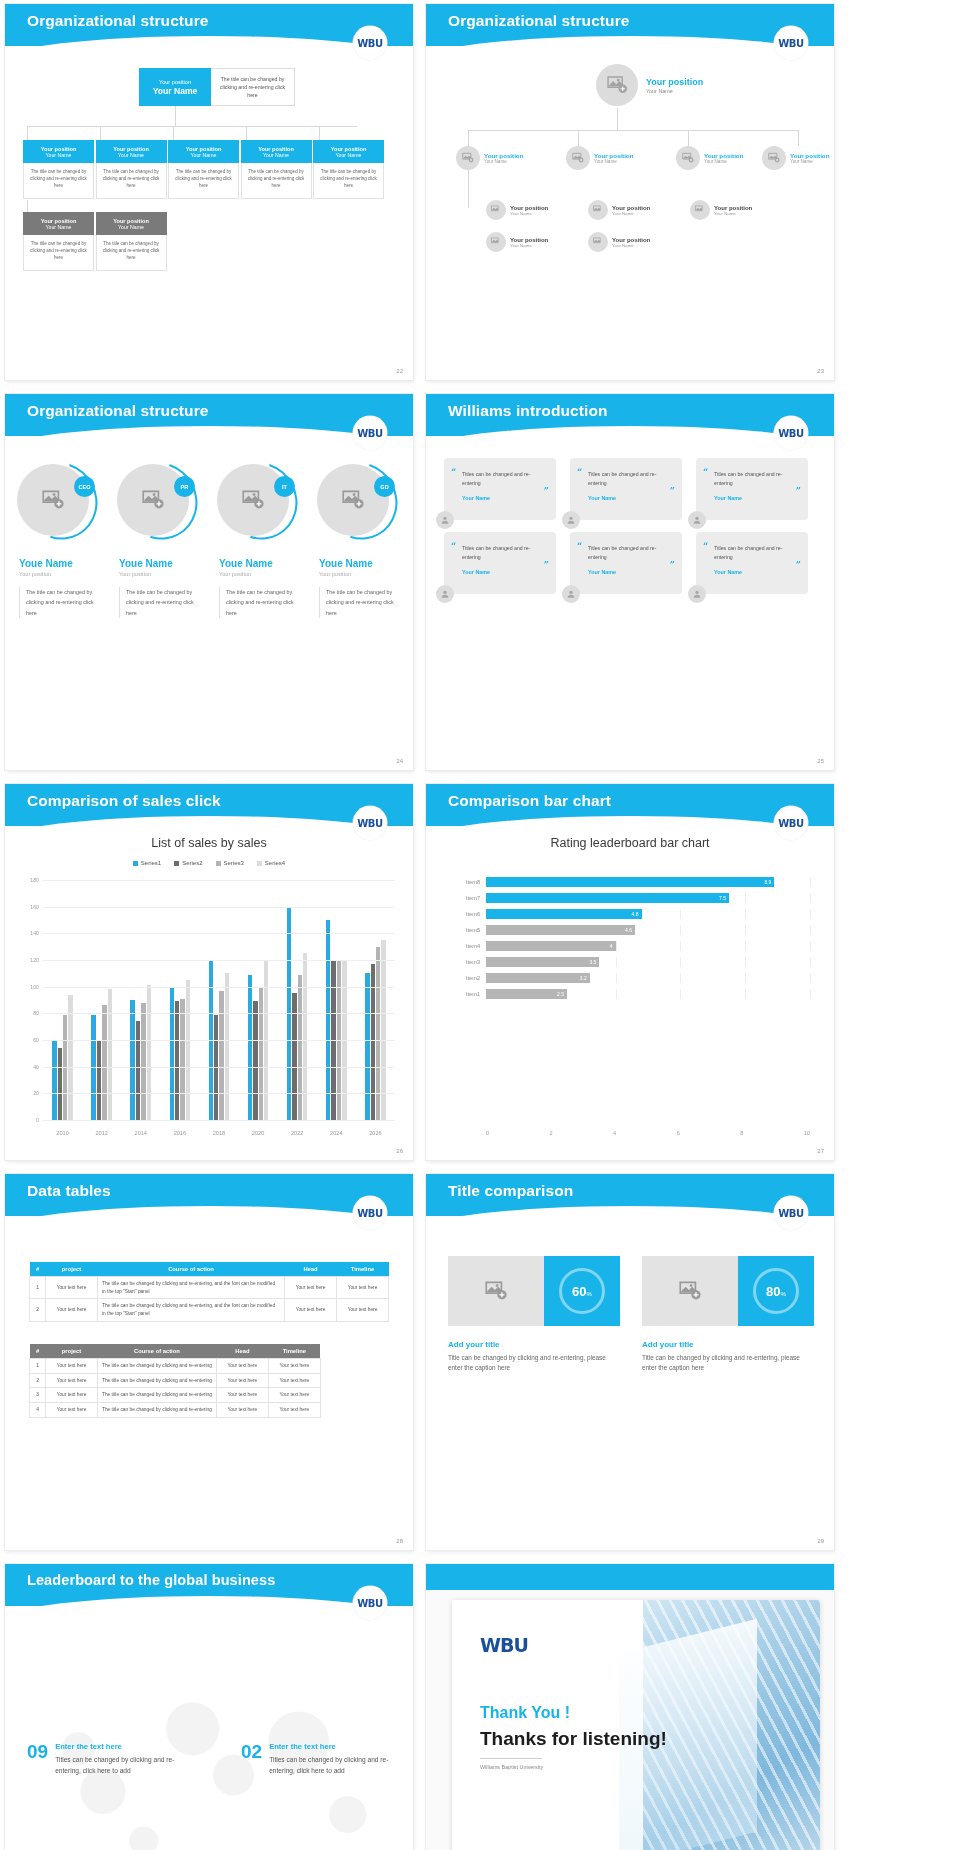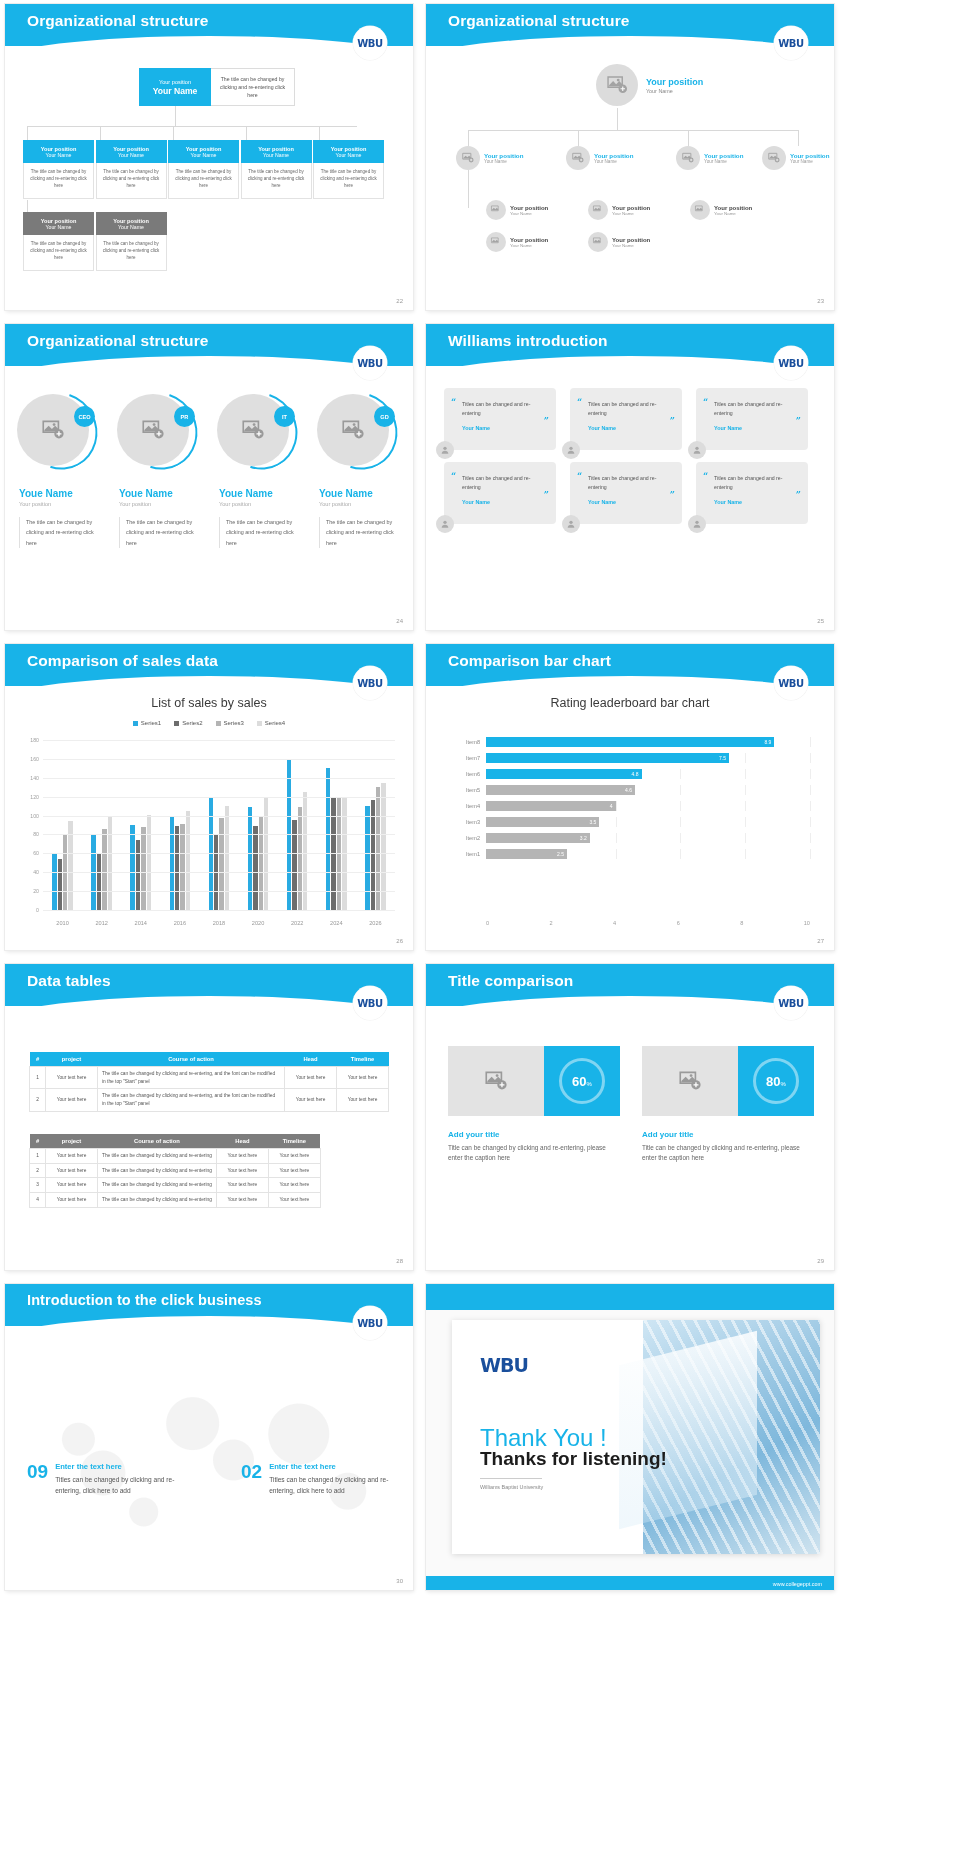--- a/index.html
+++ b/index.html
@@ -4,21 +4,21 @@
 <style>
   * { box-sizing: border-box; margin:0; padding:0; }
   html,body { background:#fff; }
   body {
     width:960px; height:1850px;
     font-family:"Liberation Sans", sans-serif;
     color:#333; overflow:hidden; position:relative;
   }
   .grid { display:grid; grid-template-columns:408px 408px; column-gap:13px; row-gap:14px;
           padding:4px 10px 0 5px; }
-  .slide { position:relative; width:408px; height:306px; background:#fff;
+  .slide { position:relative; width:408px; height:376px; background:#fff;
            box-shadow:0 0 0 1px #ececec, 1px 2px 4px rgba(0,0,0,.10); overflow:hidden; }
 
   
   .band { position:absolute; left:0; top:0; width:100%; height:42px; background:#18b3e8; }
   .band-curve { position:absolute; left:-2%; top:32px; width:104%; height:26px;
                 background:#fff; border-radius:50% 50% 0 0 / 100% 100% 0 0; }
   .slide-title { position:absolute; left:22px; top:8px; font-size:15.5px; font-weight:bold;
                  color:#fff; letter-spacing:.1px; z-index:3; }
   .slide-title.sm { font-size:14.5px; }
   .logo { position:absolute; right:26px; top:22px; width:34px; height:34px; border-radius:50%;
@@ -176,21 +176,21 @@
              box-shadow:0 1px 6px rgba(0,0,0,.14); overflow:hidden; }
   .ty-photo { position:absolute; right:0; top:0; width:48%; height:100%;
               background:linear-gradient(150deg,#cfe6f4 0%,#9ec9e4 35%,#7fb8dc 60%,#cfe3ef 100%); }
   .ty-photo:before { content:""; position:absolute; inset:0;
               background:repeating-linear-gradient(62deg, rgba(255,255,255,.55) 0 3px, rgba(255,255,255,0) 3px 11px); }
   .ty-photo:after { content:""; position:absolute; left:-14%; top:12%; width:78%; height:70%;
               background:linear-gradient(200deg,rgba(255,255,255,.85),rgba(210,233,246,.35));
               transform:skewY(-14deg); }
   .ty-logo { position:absolute; left:28px; top:34px; color:#1a4f9c; font-size:19px;
              font-weight:bold; letter-spacing:-1px; font-family:"DejaVu Sans", sans-serif; }
-  .ty-l1 { position:absolute; left:28px; top:104px; color:#18b3e8; font-size:24px; font-weight:normal; }
+  .ty-l1 { position:absolute; left:28px; top:104px; color:#18b3e8; font-size:16px; font-weight:bold; }
   .ty-l2 { position:absolute; left:28px; top:128px; color:#1c1c1c; font-size:19px; font-weight:bold; }
   .ty-rule { position:absolute; left:28px; top:158px; width:62px; height:.8px; background:#ccc; }
   .ty-sub { position:absolute; left:28px; top:164px; color:#888; font-size:5.4px; }
   .ty-url { position:absolute; right:12px; bottom:3px; color:#fff; font-size:5.4px; }
 
   .ph-svg { width:58%; height:58%; }
 </style>
 </head>
 <body>
 
@@ -596,21 +596,21 @@
             </svg>
           </div>
       </div>
     </div>
     <div class="pageno">25</div>
   </div>
 
   <div class="slide">
     <div class="band"></div>
     <div class="band-curve"></div>
-    <div class="slide-title">Comparison of sales data</div>
+    <div class="slide-title">Comparison of sales click</div>
     <div class="logo">
         <span>WBU</span>
       </div>
 
     <div class="chart-title">List of sales by sales</div>
     <div class="legend" id="bar-legend">
         <div class="li">
           <span class="sw" style="background: rgb(41, 171, 226);"></span>
           <span>Series1</span>
         </div>
@@ -987,21 +987,21 @@
         <div class="dc-h">Add your title</div>
         <div class="dc-d">Title can be changed by clicking and re-entering, please enter the caption here</div>
       </div>
     </div>
     <div class="pageno">29</div>
   </div>
 
   <div class="slide">
     <div class="band"></div>
     <div class="band-curve"></div>
-    <div class="slide-title sm">Introduction to the click business</div>
+    <div class="slide-title sm">Leaderboard to the global business</div>
     <div class="logo">
         <span>WBU</span>
       </div>
 
     <div class="map"></div>
 
     <div class="s30-items">
       <div class="s30-it">
         <div class="s30-num">09</div>
         <div>

